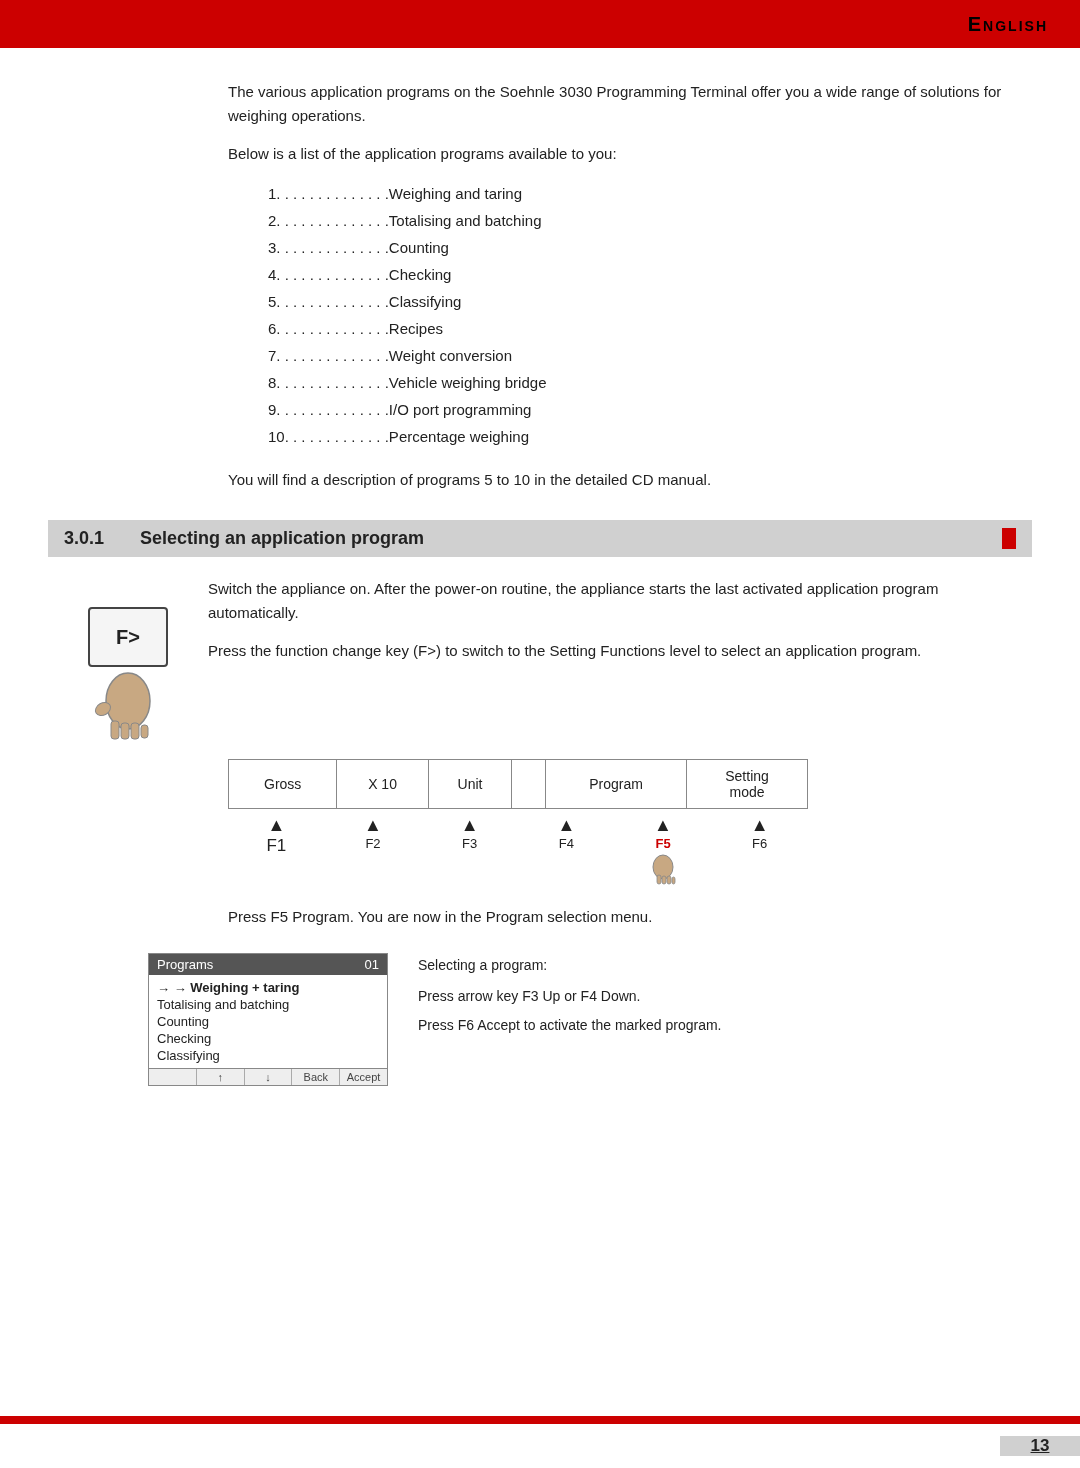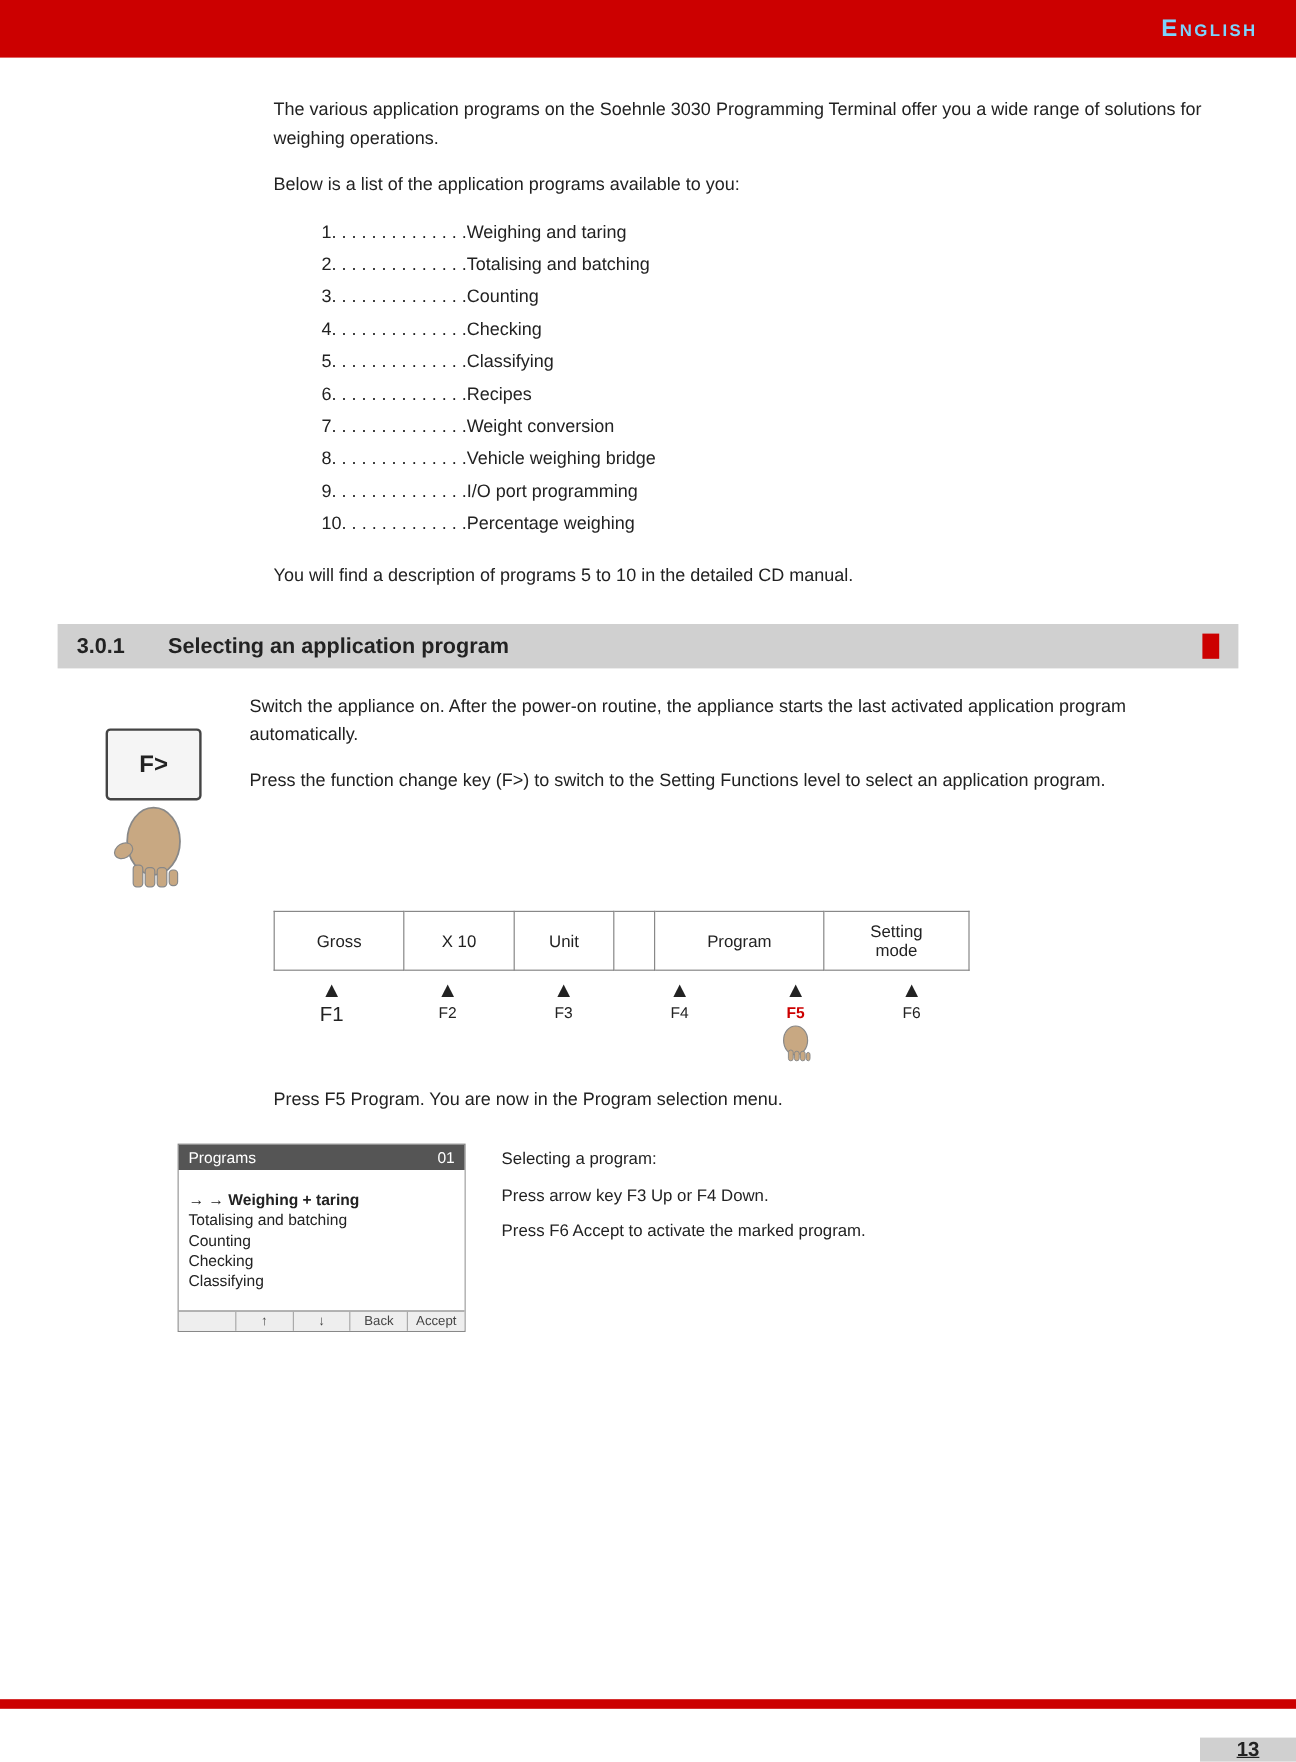--- a/index.html
+++ b/index.html
@@ -17,21 +17,21 @@
     .top-bar {
       width: 100%;
       height: 48px;
       background: #cc0000;
       display: flex;
       align-items: center;
       justify-content: flex-end;
       padding-right: 32px;
     }
     .top-bar-title {
-      color: #7dd3fc;
+      color: #000000;
       font-size: 20px;
       font-variant: small-caps;
       font-weight: bold;
       letter-spacing: 2px;
     }
 
     
     .main-content {
       padding: 32px 48px 0 48px;
     }
@@ -124,21 +124,21 @@
     }
     .programs-box-header {
       background: #555;
       color: #fff;
       padding: 3px 8px;
       display: flex;
       justify-content: space-between;
       font-size: 13px;
     }
     .programs-box-body {
-      padding: 16px 8px;
+      padding: 4px 8px;
       background: #fff;
     }
     .programs-box-body .prog-item {
       padding: 1px 0;
       font-size: 13px;
       color: #222;
     }
     .programs-box-body .prog-item.selected::before {
       content: '→ ';
       font-weight: bold;
@@ -165,21 +165,21 @@
     }
 
     
     .bottom-bar {
       position: absolute;
       bottom: 0;
       left: 0;
       right: 0;
       height: 44px;
       display: flex;
-      align-items: flex-end;
+      align-items: center;
       text-decoration: underline;
     }
     .bottom-bar-gray {
       flex: 1;
       background: #b0b0b0;
     }
     .bottom-bar-page {
       background: #d0d0d0;
       min-width: 80px;
       display: flex;

